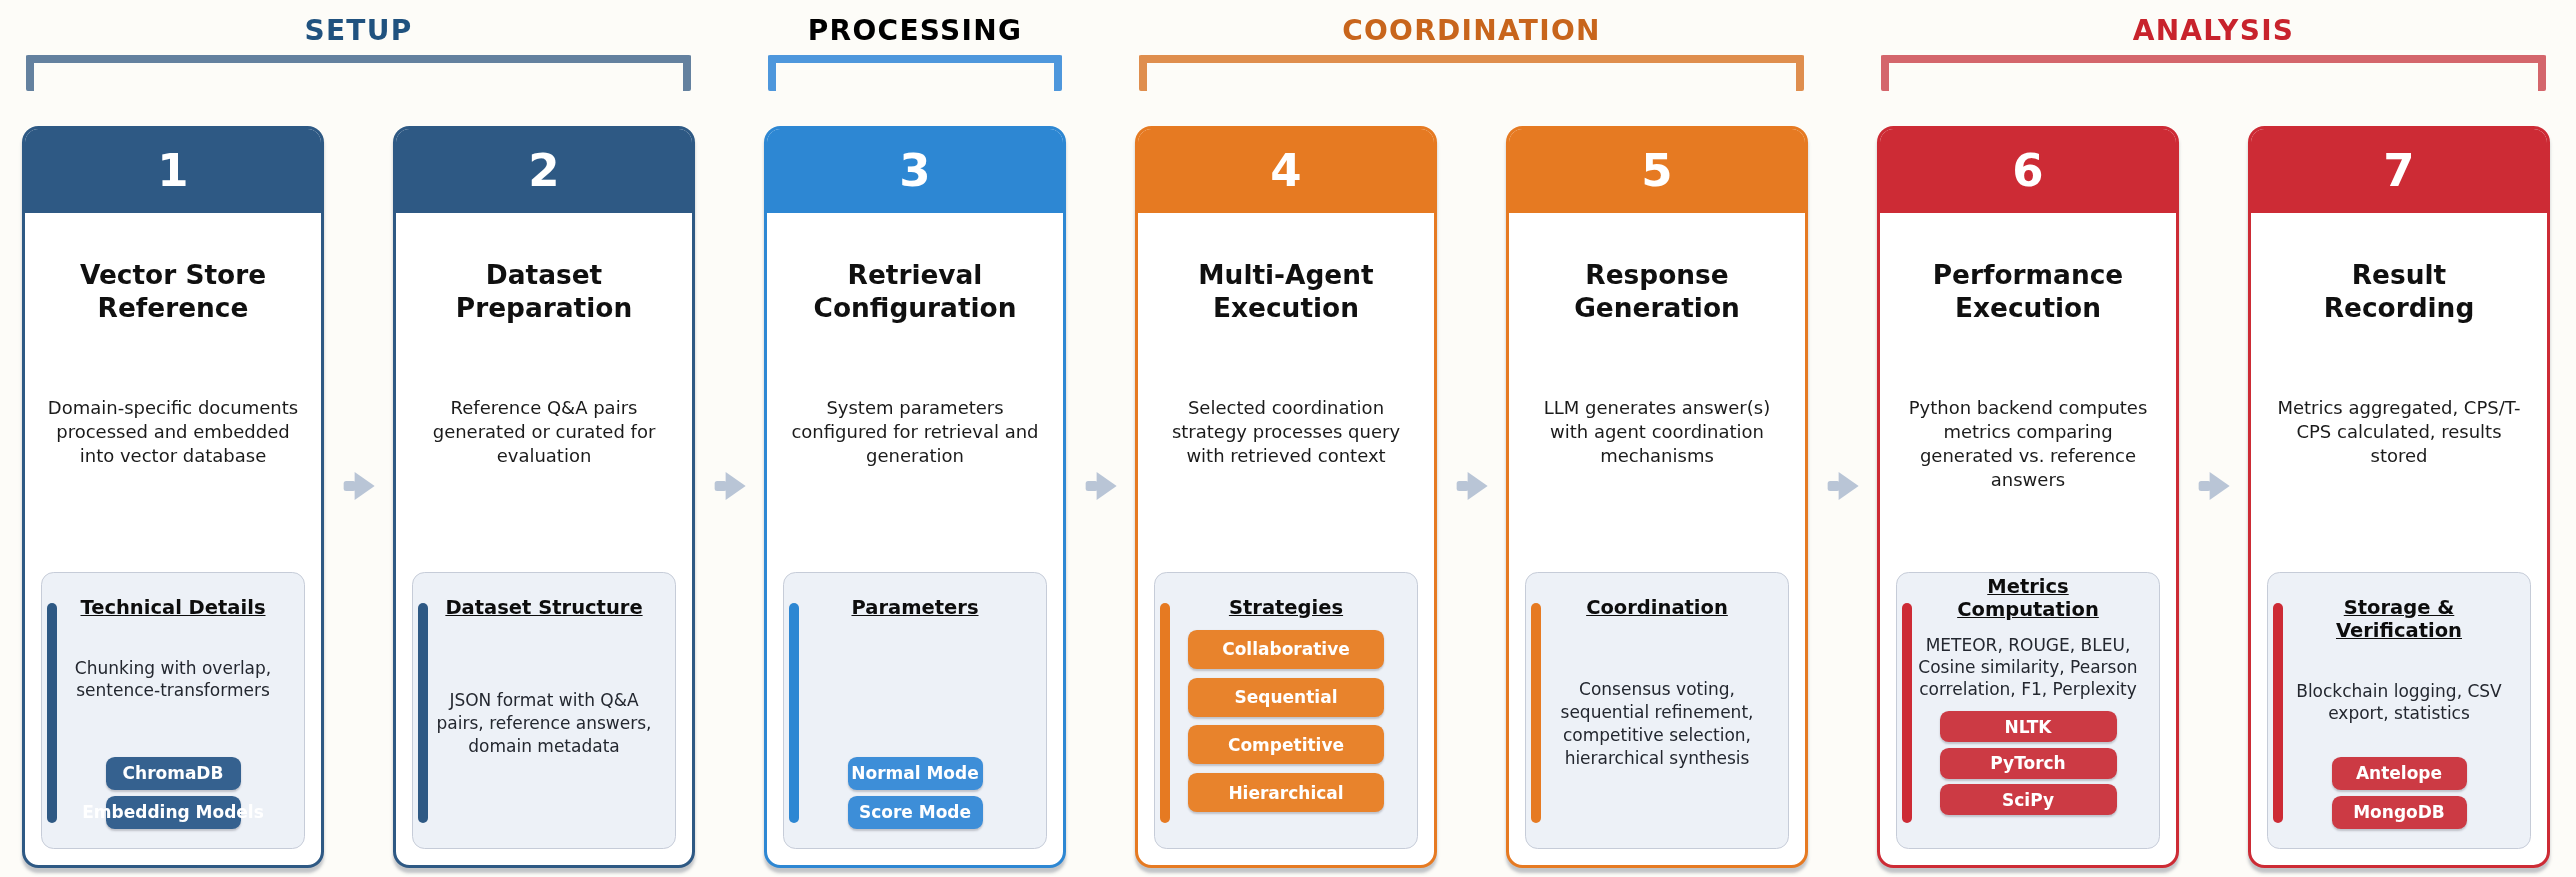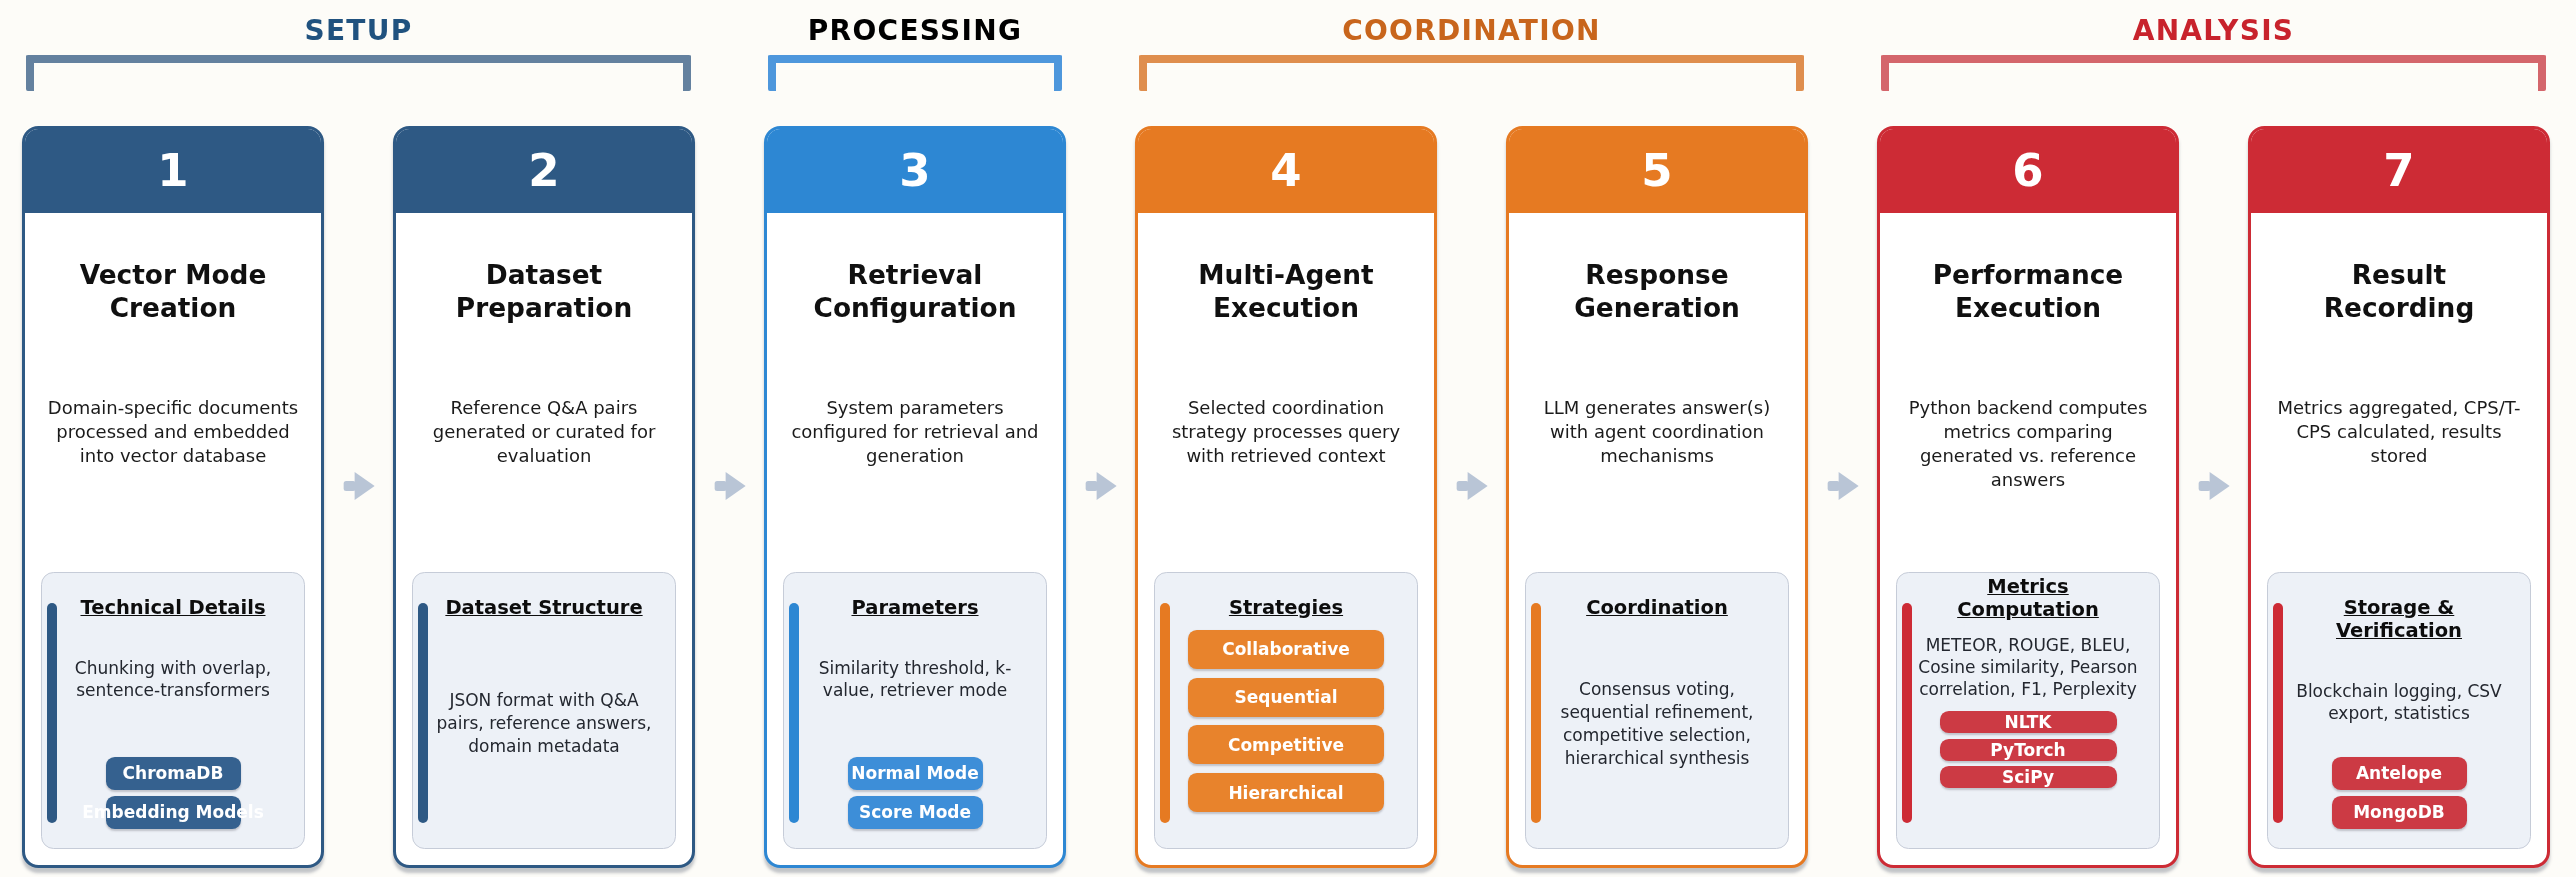--- a/index.html
+++ b/index.html
@@ -66,21 +66,21 @@
     display:flex;align-items:center;justify-content:center;
     box-shadow:0 1.9px 1.9px rgba(60,60,70,0.25);
   }
   
   .panel--center .panel-body{margin:auto 0;}
   .panel--list .panel-buttons{margin-top:11.3px;margin-bottom:auto;gap:8.8px;}
   .panel--list .chip{width:196px;height:39px;}
   .panel--dense{padding-top:2px;}
   .panel--dense .panel-body{margin-top:12.6px;line-height:1.3;}
   .panel--dense .panel-buttons{margin-top:11.3px;margin-bottom:auto;gap:5.7px;}
-  .panel--dense .chip{width:177px;height:22px;}
+  .panel--dense .chip{width:177px;height:31px;}
   
   .phase-setup{--c:#2e5984;--btn:#35618f;}
   .phase-setup .phase-label{color:#20527f;}
   .phase-setup .bracket{border-color:#64819f;}
   .phase-processing{--c:#2d87d3;--btn:#3d8ed8;}
   .phase-processing .phase-label{color:#000000;}
   .phase-processing .bracket{border-color:#4e97dc;}
   .phase-coordination{--c:#e67a22;--btn:#e8832c;}
   .phase-coordination .phase-label{color:#c8651c;}
   .phase-coordination .bracket{border-color:#df8e4e;}
@@ -99,21 +99,21 @@
 
   <div class="phase phase-setup">
     <div class="phase-label">SETUP</div>
     <div class="bracket"></div>
     <div class="cards-row">
 
       <div class="card">
         <div class="card-header">
           <span>1</span>
         </div>
-        <div class="card-title">Vector Mode Creation</div>
+        <div class="card-title">Vector Store Reference</div>
         <div class="card-desc">Domain-specific documents processed and embedded into vector database</div>
         <div class="panel">
           <div class="panel-title">Technical Details</div>
           <div class="panel-body">Chunking with overlap, sentence-transformers</div>
           <div class="panel-buttons">
             <div class="chip">ChromaDB</div>
             <div class="chip">Embedding Models</div>
           </div>
         </div>
       </div>
@@ -139,21 +139,20 @@
     <div class="cards-row">
 
       <div class="card">
         <div class="card-header">
           <span>3</span>
         </div>
         <div class="card-title">Retrieval Configuration</div>
         <div class="card-desc">System parameters configured for retrieval and generation</div>
         <div class="panel">
           <div class="panel-title">Parameters</div>
-          <div class="panel-body">Similarity threshold, k-value, retriever mode</div>
           <div class="panel-buttons">
             <div class="chip">Normal Mode</div>
             <div class="chip">Score Mode</div>
           </div>
         </div>
       </div>
 
     </div>
   </div>
 

